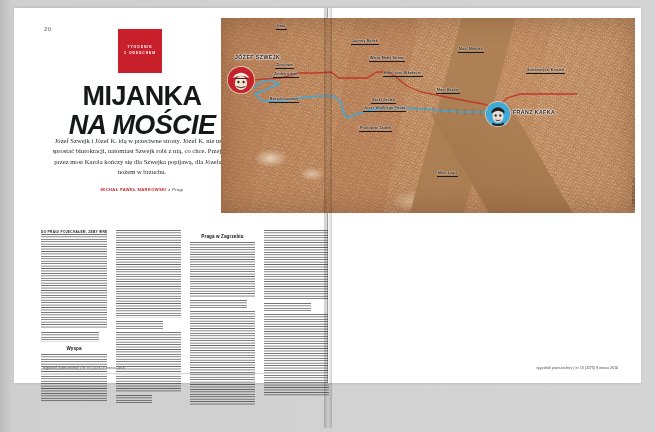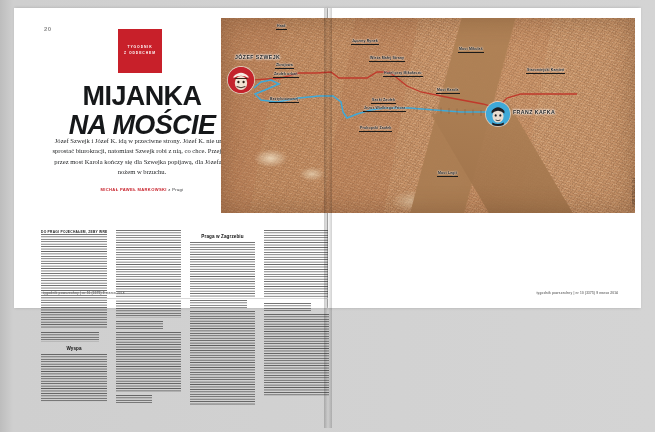--- a/index.html
+++ b/index.html
@@ -16,21 +16,21 @@
     position: relative;
     width: 655px;
     height: 432px;
     background: linear-gradient(90deg,#bdbdbd 0%, #cfcfcf 2%, #d4d4d4 100%);
   }
 
   
   .page {
     position: absolute;
     top: 8px;
-    height: 300px;
+    height: 375px;
     background: #ffffff;
   }
   .page.left  { left: 14px;  width: 313px; box-shadow: 1px 0 3px rgba(0,0,0,.18); }
   .page.right { left: 328px; width: 313px; box-shadow: -1px 0 3px rgba(0,0,0,.18); }
 
   .gutter {
     position: absolute;
     top: 8px; left: 324px;
     width: 8px; height: 420px;
     background: linear-gradient(90deg, rgba(0,0,0,.20), rgba(0,0,0,.04) 45%, rgba(0,0,0,.04) 55%, rgba(0,0,0,.18));

